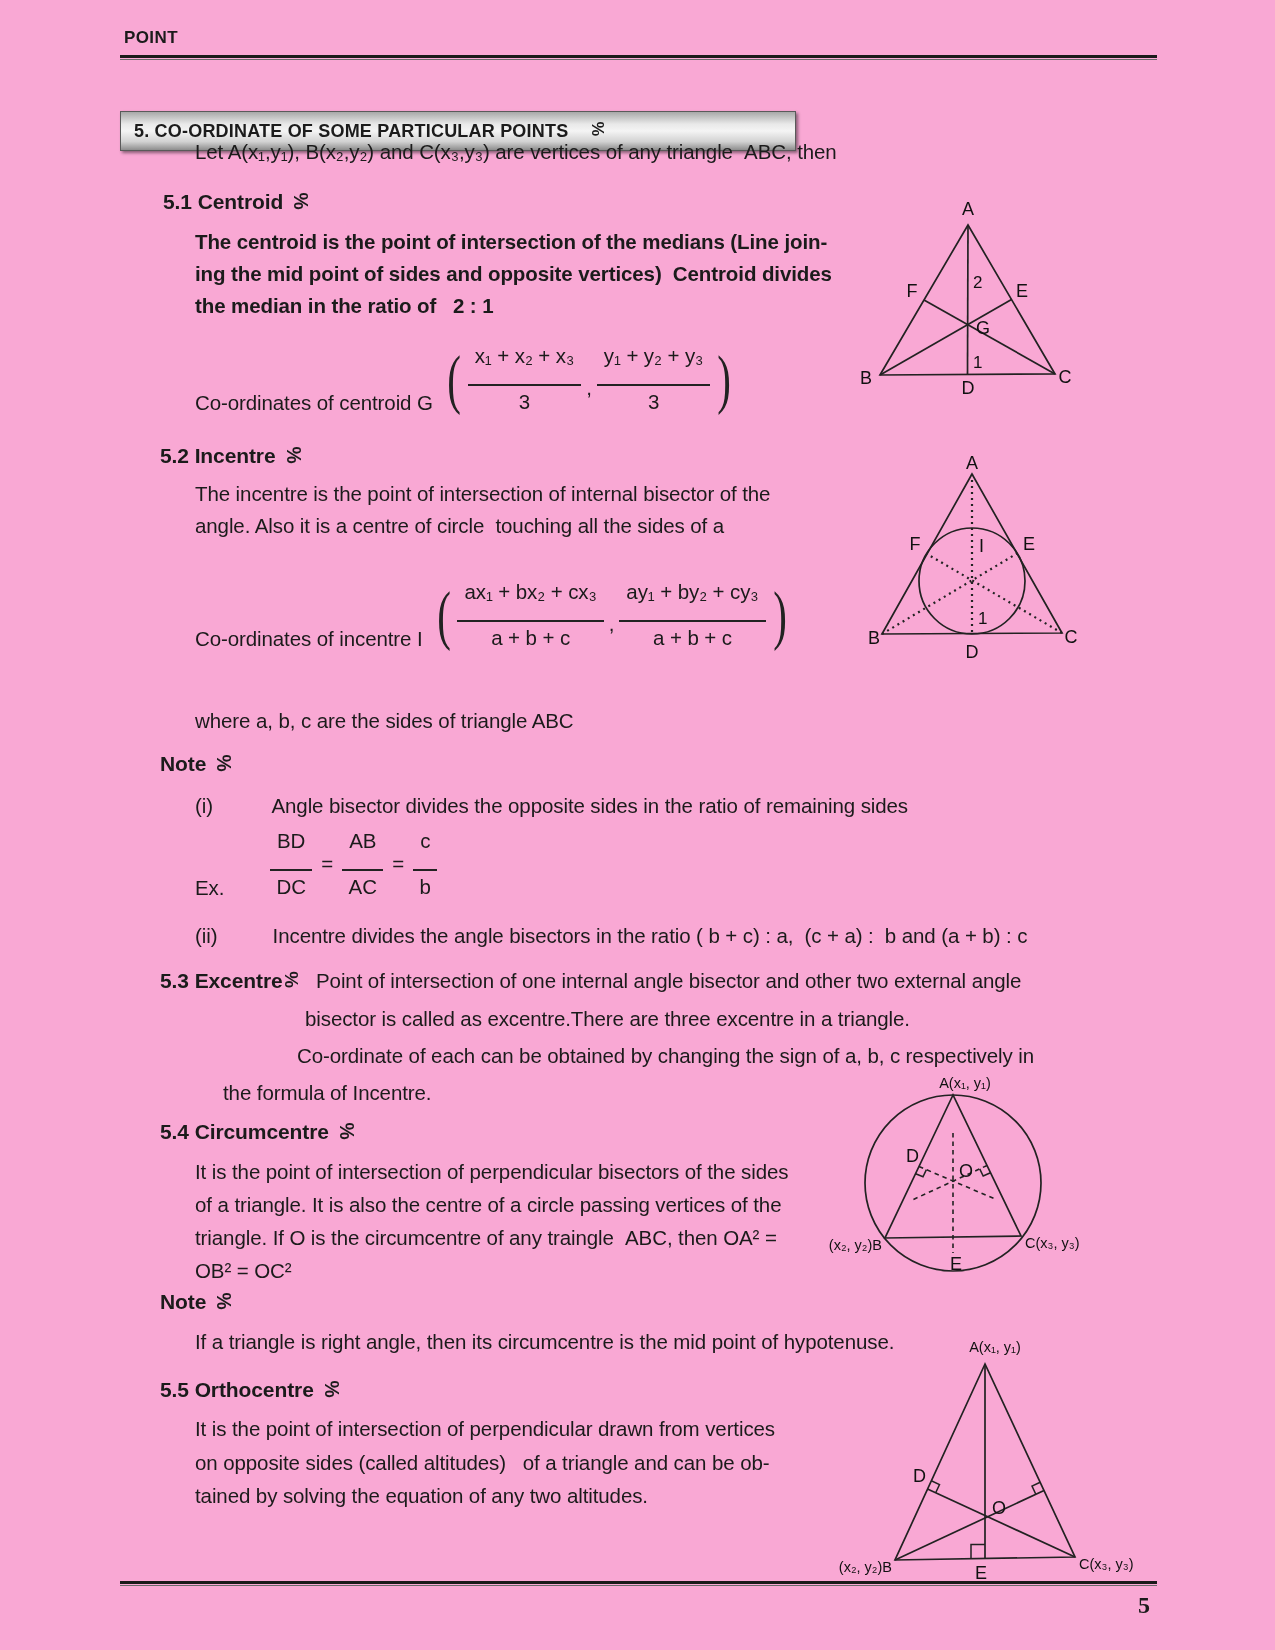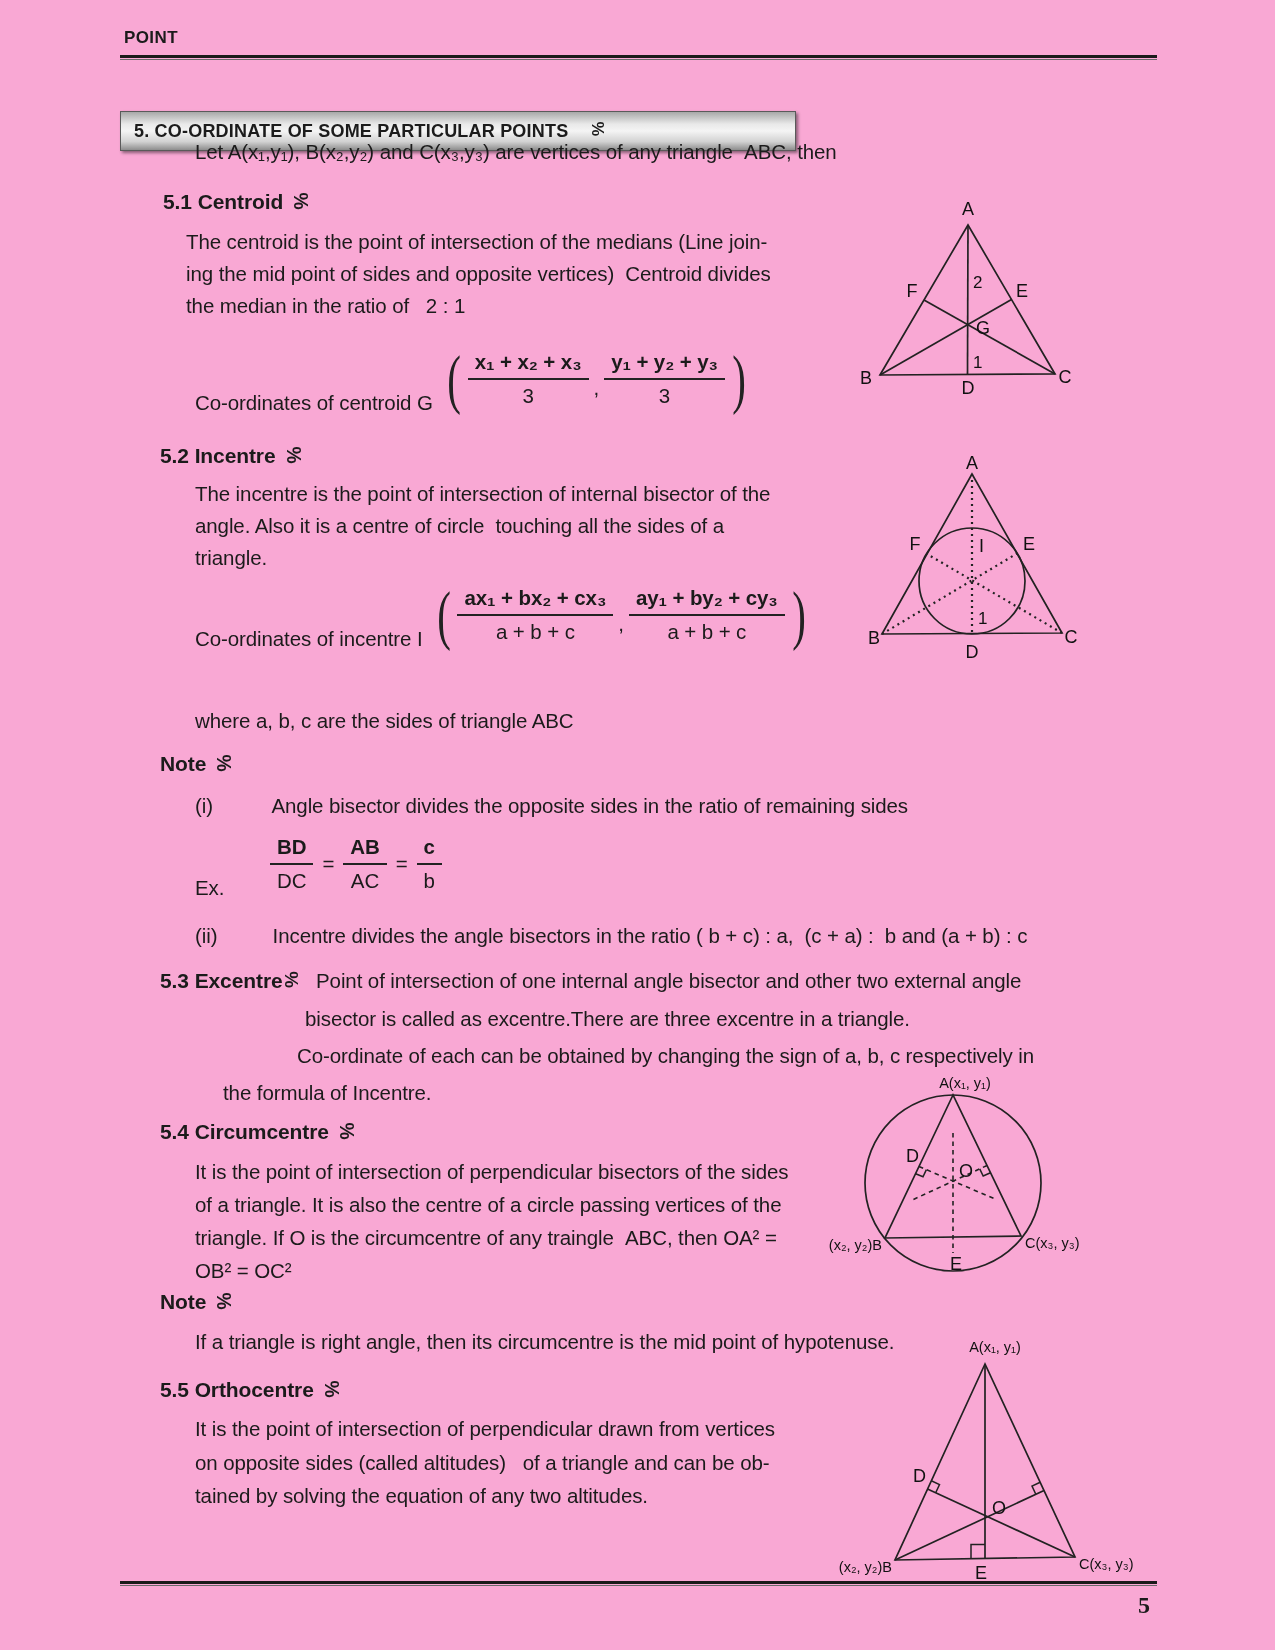--- a/index.html
+++ b/index.html
@@ -27,21 +27,21 @@
 
   .mark { display:inline-block; transform:rotate(90deg); font-weight:bold;
           font-size:.92em; position:relative; top:-2px; }
 
   .body-text { font-size:20.5px; line-height:32px; letter-spacing:-.1px; }
   .h2 { font-size:21px; font-weight:bold; letter-spacing:-.1px; }
   .h2 .mark { margin-left:8px; }
 
   .formula { display:flex; align-items:center; font-size:20.5px; letter-spacing:-.1px; }
   .frac { display:inline-flex; flex-direction:column; align-items:center; margin:0 3px; }
-  .frac .num { padding:0 7px 4px; border-bottom:2px solid #222;font-weight:bold; }
+  .frac .num { padding:0 7px 16px; border-bottom:2px solid #222; }
   .frac .den { padding-top:4px; }
   .paren { font-family:"Liberation Serif","DejaVu Serif",serif; font-size:66px;
            font-weight:400; line-height:.9; transform:scaleX(.62); color:#222; }
   .fsep { align-self:flex-end; padding-bottom:16px; margin:0 2px; }
   .flabel { margin-right:10px;margin-top:48px; }
 
   .tag { display:inline-block; width:72px; }
 
   svg { overflow:visible; }
   svg .ln  { stroke:#222; stroke-width:1.7; fill:none; }
@@ -66,21 +66,21 @@
   <div class="abs banner">
     <span>5.  CO-ORDINATE OF SOME PARTICULAR POINTS</span>
     <span class="mark">%</span>
   </div>
 
   <div class="abs body-text" style="left:195px; top:136px;">Let A(x₁,y₁), B(x₂,y₂) and C(x₃,y₃) are vertices of any triangle &nbsp;ABC, then</div>
 
   <div class="abs h2" style="left:163px; top:190px;">
     <span>5.1 Centroid</span><span class="mark">%</span>
   </div>
-  <div class="abs body-text" style="left:186px; top:226px; width:640px;">
+  <div class="abs body-text" style="left:195px; top:226px; width:640px;font-weight:bold;">
     <div>The centroid is the point of intersection of the medians (Line join-</div>
     <div>ing the mid point of sides and opposite vertices) &nbsp;Centroid divides</div>
     <div>the median in the ratio of &nbsp; 2 : 1</div>
   </div>
 
   <div class="abs formula" style="left:195px; top:342px; height:74px;">
     <span class="flabel">Co-ordinates of centroid G</span>
     <span class="paren">(</span>
     <span class="frac">
       <span class="num">x₁ + x₂ + x₃</span>
@@ -109,21 +109,20 @@
     <text class="num" x="118" y="90">2</text>
     <text class="num" x="118" y="170">1</text>
   </svg>
 
   <div class="abs h2" style="left:160px; top:444px;">
     <span>5.2 Incentre</span><span class="mark">%</span>
   </div>
   <div class="abs body-text" style="left:195px; top:478px; width:640px;">
     <div>The incentre is the point of intersection of internal bisector of the</div>
     <div>angle. Also it is a centre of circle &nbsp;touching all the sides of a</div>
-    <div>triangle.</div>
   </div>
 
   <div class="abs formula" style="left:195px; top:578px; height:74px;">
     <span class="flabel">Co-ordinates of incentre I</span>
     <span class="paren">(</span>
     <span class="frac">
       <span class="num">ax₁ + bx₂ + cx₃</span>
       <span class="den">a + b + c</span>
     </span>
     <span class="fsep">,</span>

